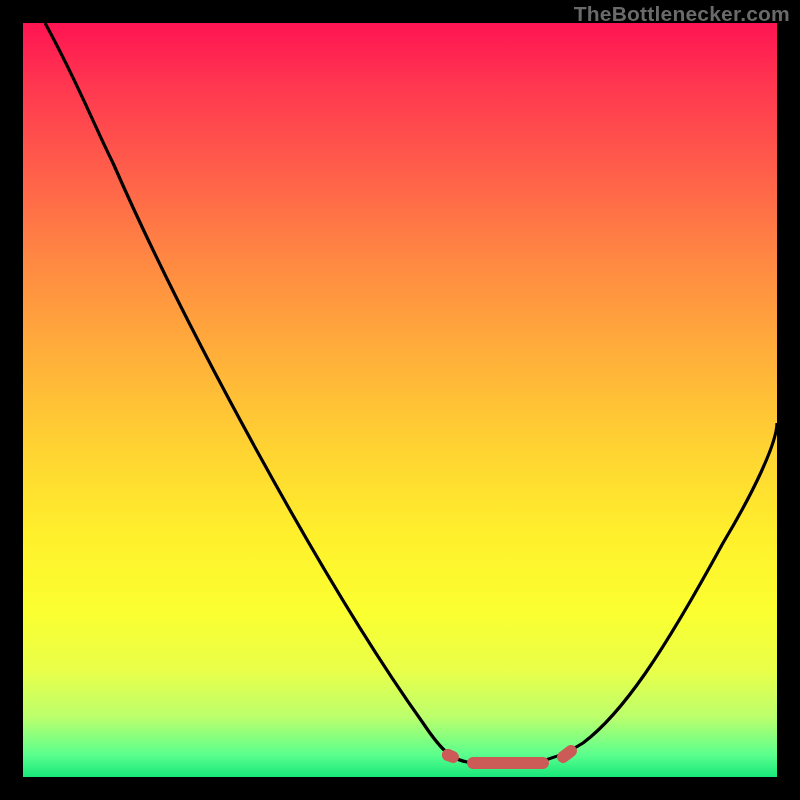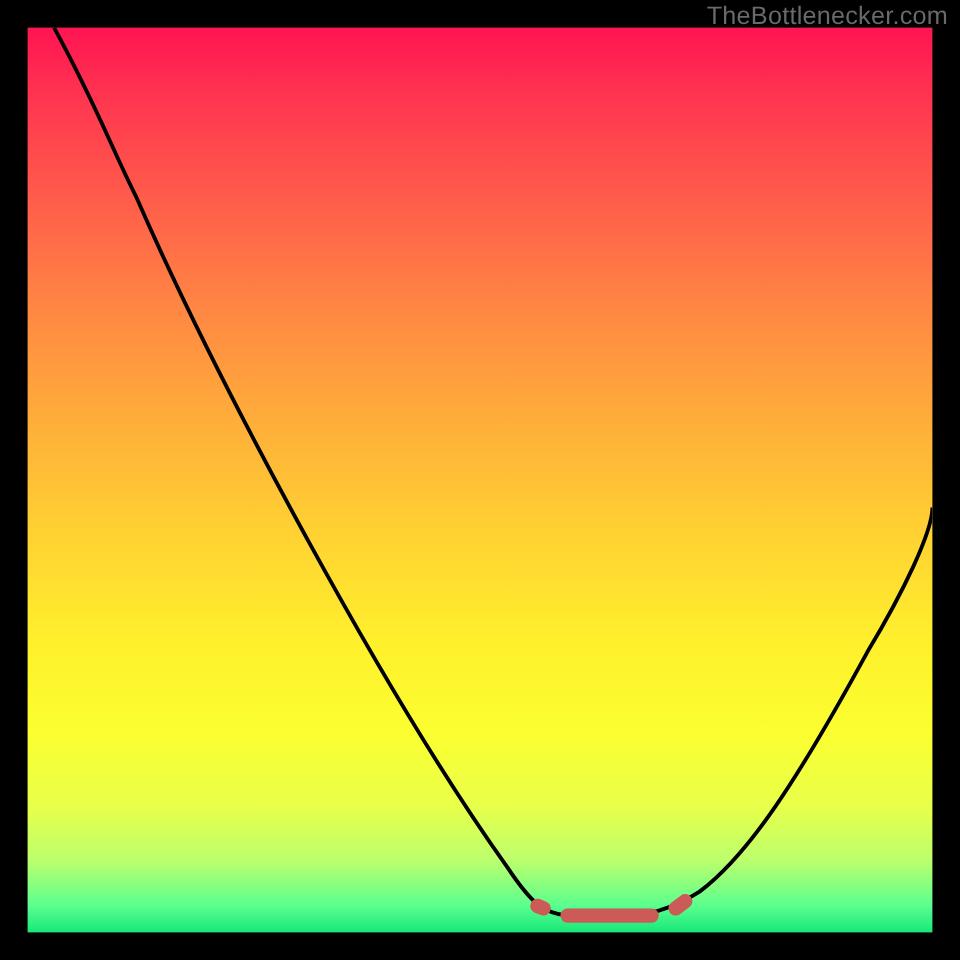--- a/index.html
+++ b/index.html
@@ -30,21 +30,21 @@
       #5cff8e 97%,
       #17e87a 100%
     );
   }
   .watermark {
     position: absolute;
     top: 2px;
     right: 10px;
     font-family: Arial, Helvetica, sans-serif;
     font-size: 21px;
-    font-weight: 400;
+    font-weight: 700;
     color: #6a6a6a;
     letter-spacing: 0.2px;
   }
   svg.curve {
     position: absolute;
     left: 0;
     top: 0;
     width: 754px;
     height: 754px;
   }

